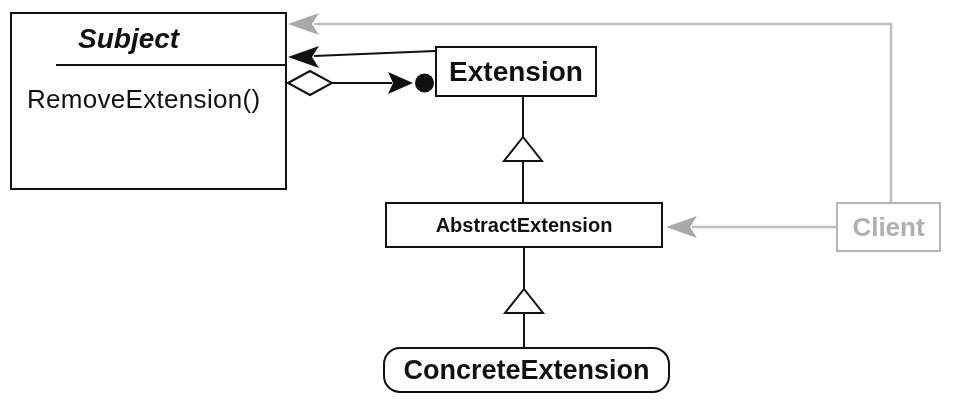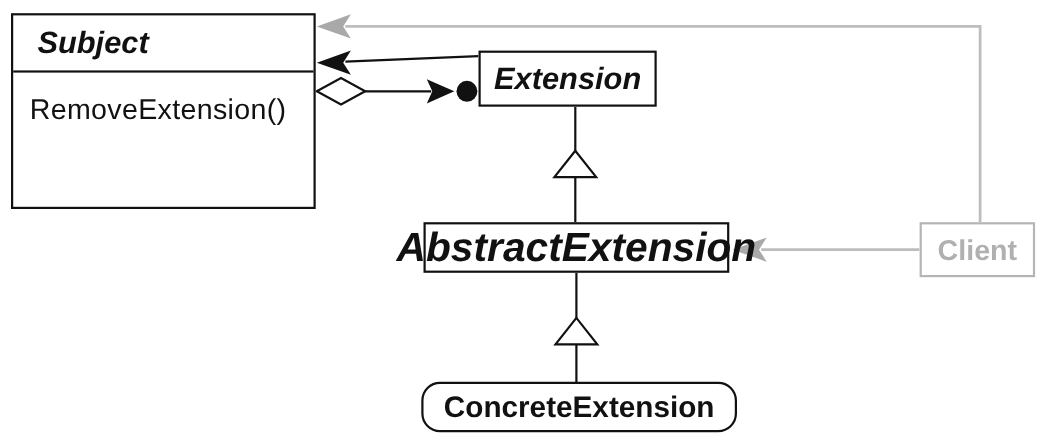--- a/index.html
+++ b/index.html
@@ -15,36 +15,36 @@
   .class-box {
     position: absolute;
     background: #ffffff;
     border: 2px solid #111111;
     color: #111111;
   }
   .name-center {
     display: flex; align-items: center; justify-content: center;
     font-weight: bold; height: 100%;
   }
-  .italic { font-style: italic; }
+  .italic { }
 
   .subject-box { left: 10px; top: 12px; width: 277px; height: 178px; }
   .subject-title {
     height: 52px; border-bottom: 2px solid #111111;
     display: flex; align-items: center;
     padding-left: 22px;
-    font-size: 28px; font-weight: bold; font-style: italic;
+    font-size: 28px; font-weight: bold; font-style: italic; margin-left: 44px;
   }
   .subject-methods {
     padding: 18px 0 0 15px;
     font-size: 26px; line-height: 30px; letter-spacing: 0.3px;
   }
 
   .extension-box { left: 435px; top: 46px; width: 162px; height: 51px; font-size: 28px; }
-  .abstract-box  { left: 385px; top: 202px; width: 278px; height: 46px; font-size: 37px; }
+  .abstract-box  { left: 385px; top: 202px; width: 278px; height: 46px; font-size: 20px; }
   .concrete-box  { left: 383px; top: 347px; width: 287px; height: 46px; font-size: 27px; border-radius: 17px; }
 
   .client-box {
     left: 836px; top: 202px; width: 105px; height: 50px;
     border-color: #b5b5b5; color: #b0b0b0; font-size: 26px;
   }
 </style>
 </head>
 <body>
 

